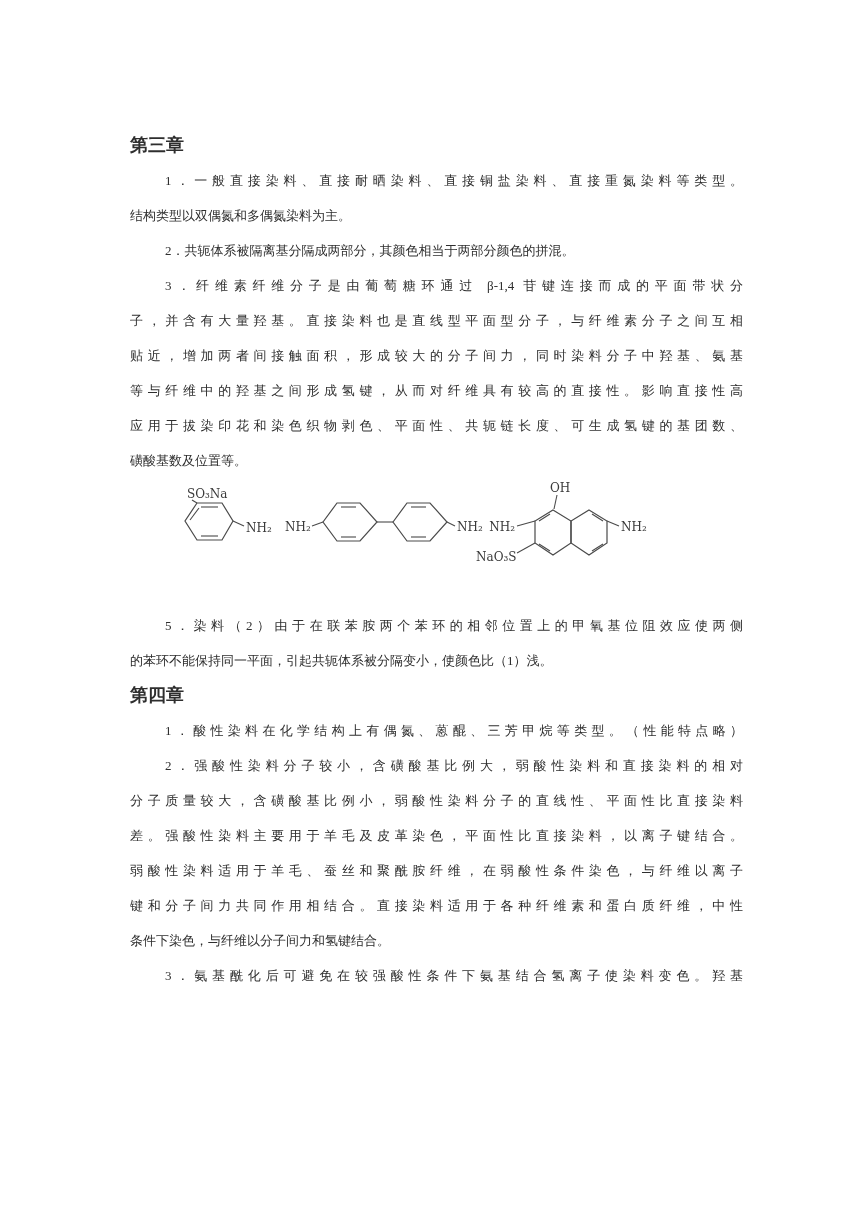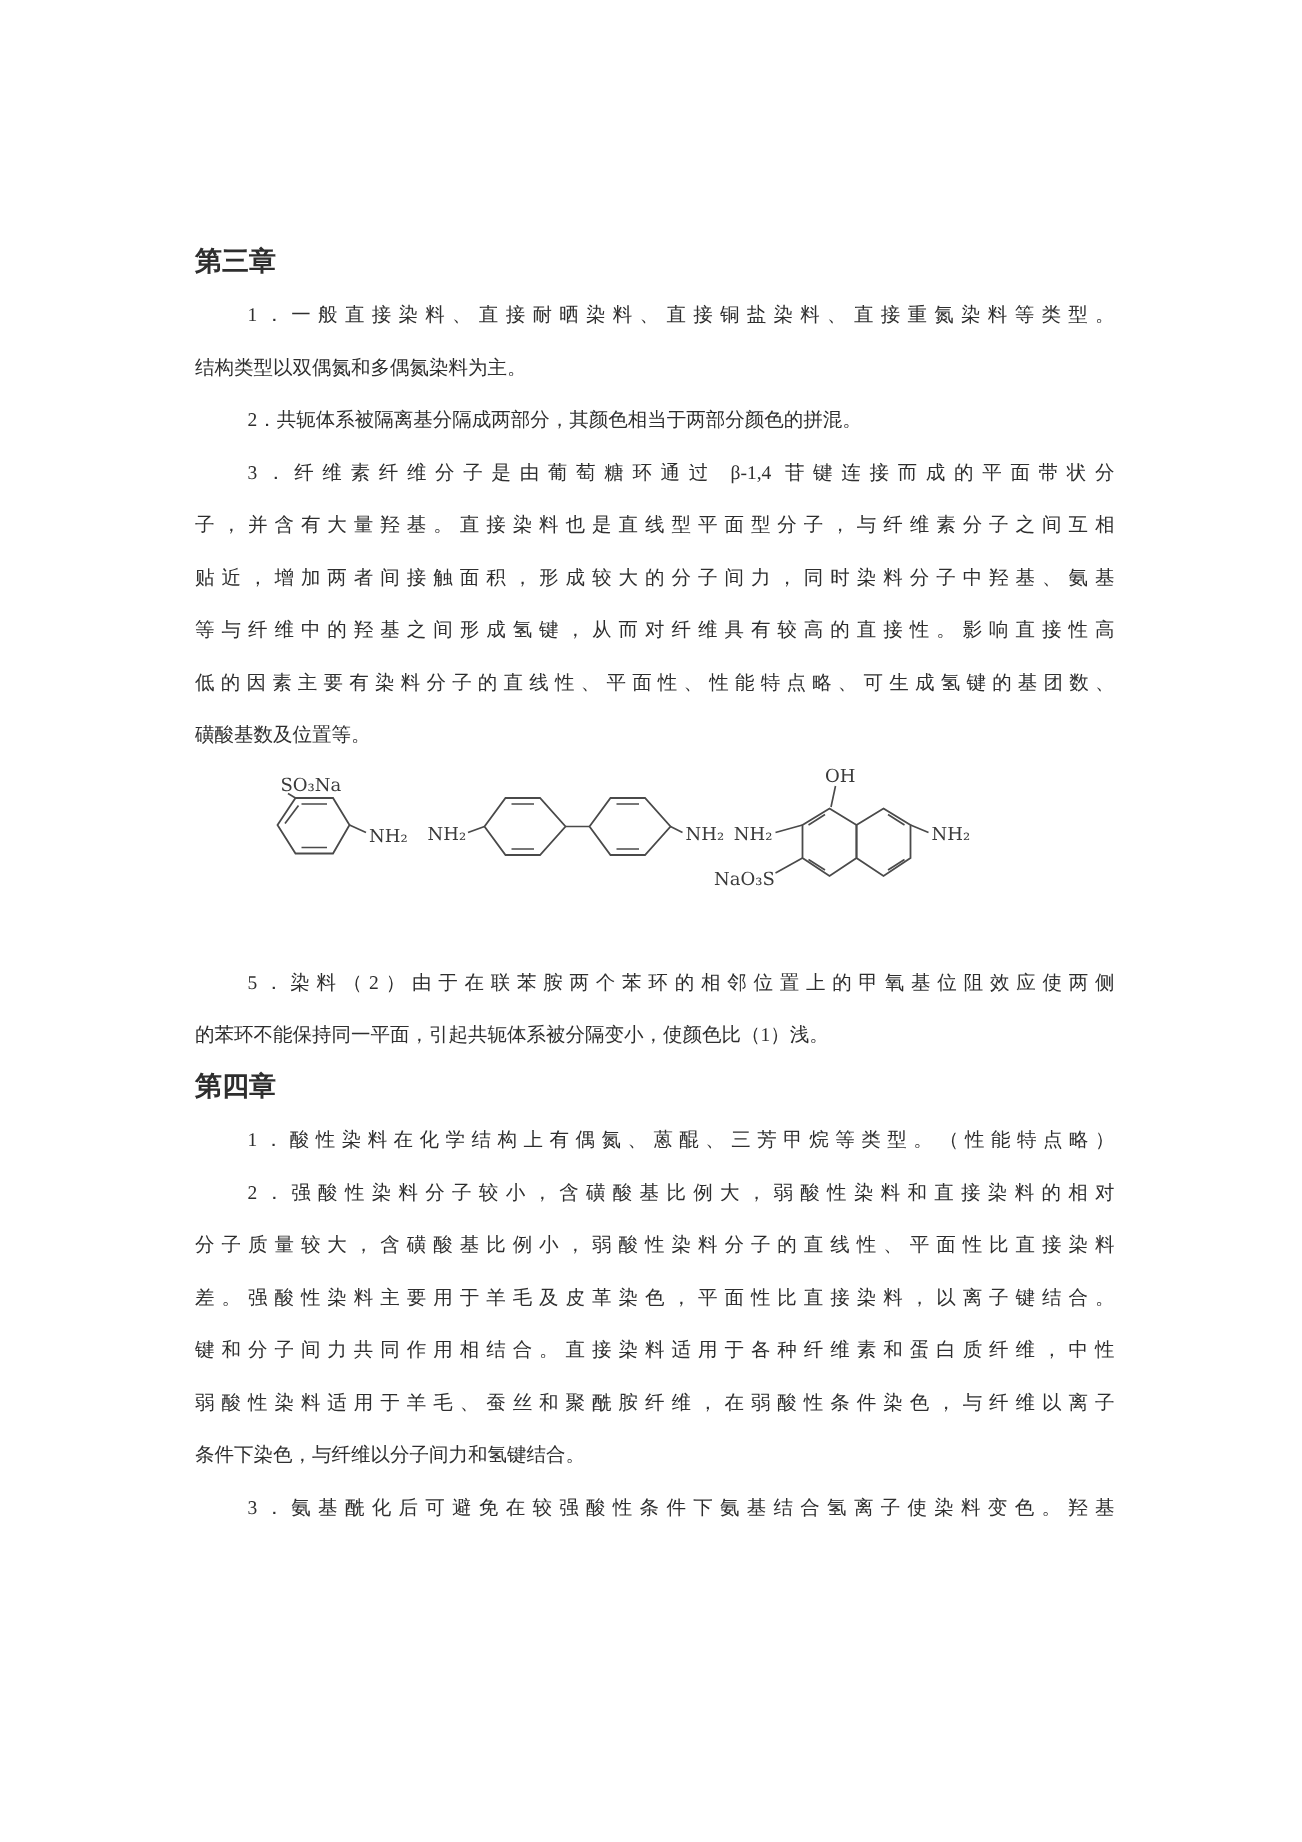--- a/index.html
+++ b/index.html
@@ -1,20 +1,20 @@
 <!DOCTYPE html>
 <html><head>
 <meta charset="utf-8">
 <style>
   html,body{margin:0;padding:0;background:#ffffff;}
   .page{
     position:relative;width:868px;height:1228px;background:#ffffff;overflow:hidden;
     font-family:"Liberation Serif","DejaVu Serif",serif;color:#2e2e2e;
   }
-  .content{position:absolute;left:130px;top:157px;width:613px;}
+  .content{position:absolute;left:130px;top:128px;width:613px;}
   .chapter-heading{font-size:18px;font-weight:bold;line-height:35px;height:35px;}
   .chapter-heading.ch4{}
   .para{margin:0;}
   .ln{font-size:13px;line-height:35px;height:35px;white-space:normal;overflow:visible;}
   .ln.fill{text-align:justify;text-align-last:justify;text-justify:inter-character;}
   .ln.indent{padding-left:35px;}
   .figure{position:relative;height:130px;}
   .struct{position:absolute;}
   .s1{left:45px;top:3px;}
   .s2{left:152px;top:20px;}
@@ -38,21 +38,21 @@
 
     <div class="para">
       <div class="ln indent">2．共轭体系被隔离基分隔成两部分，其颜色相当于两部分颜色的拼混。</div>
     </div>
 
     <div class="para">
       <div class="ln indent fill">3．纤维素纤维分子是由葡萄糖环通过 β-1,4 苷键连接而成的平面带状分</div>
       <div class="ln fill">子，并含有大量羟基。直接染料也是直线型平面型分子，与纤维素分子之间互相</div>
       <div class="ln fill">贴近，增加两者间接触面积，形成较大的分子间力，同时染料分子中羟基、氨基</div>
       <div class="ln fill">等与纤维中的羟基之间形成氢键，从而对纤维具有较高的直接性。影响直接性高</div>
-      <div class="ln fill">低的因素主要有染料分子的直线性、平面性、性能特点略、可生成氢键的基团数、</div>
+      <div class="ln fill">应用于拔染印花和染色织物剥色、平面性、共轭链长度、可生成氢键的基团数、</div>
       <div class="ln">磺酸基数及位置等。</div>
     </div>
 
 
     <div class="figure">
 
       <svg class="struct s1" width="100" height="95" viewBox="0 0 100 95">
         <text x="12" y="17">SO₃Na</text>
         <line x1="17" y1="19" x2="22" y2="22"></line>
         <polygon points="22,22 47,22 58,40 47,59 22,59 10,40"></polygon>
@@ -104,22 +104,22 @@
     <div class="chapter-heading ch4">第四章</div>
 
     <div class="para">
       <div class="ln indent fill">1．酸性染料在化学结构上有偶氮、蒽醌、三芳甲烷等类型。（性能特点略）</div>
     </div>
 
     <div class="para">
       <div class="ln indent fill">2．强酸性染料分子较小，含磺酸基比例大，弱酸性染料和直接染料的相对</div>
       <div class="ln fill">分子质量较大，含磺酸基比例小，弱酸性染料分子的直线性、平面性比直接染料</div>
       <div class="ln fill">差。强酸性染料主要用于羊毛及皮革染色，平面性比直接染料，以离子键结合。</div>
+      <div class="ln fill">弱酸性染料适用于羊毛、蚕丝和聚酰胺纤维，在弱酸性条件染色，与纤维以离子</div>
       <div class="ln fill">键和分子间力共同作用相结合。直接染料适用于各种纤维素和蛋白质纤维，中性</div>
-      <div class="ln fill">弱酸性染料适用于羊毛、蚕丝和聚酰胺纤维，在弱酸性条件染色，与纤维以离子</div>
       <div class="ln">条件下染色，与纤维以分子间力和氢键结合。</div>
     </div>
 
     <div class="para">
       <div class="ln indent fill">3．氨基酰化后可避免在较强酸性条件下氨基结合氢离子使染料变色。羟基</div>
     </div>
 
   </div>
 </div>
 

